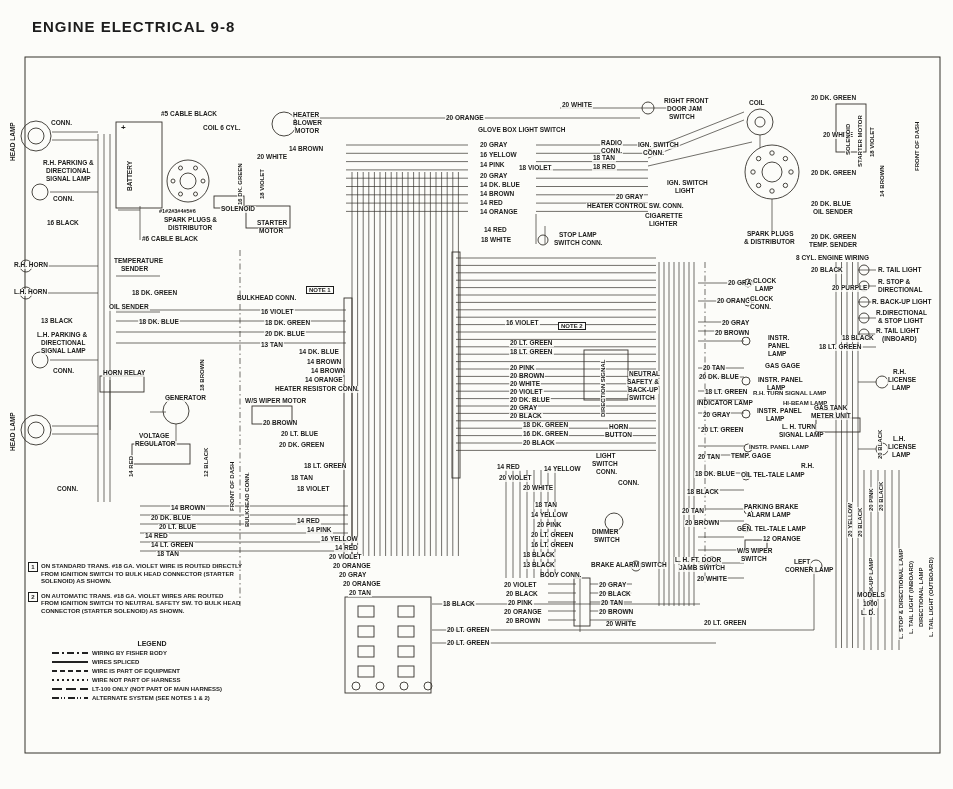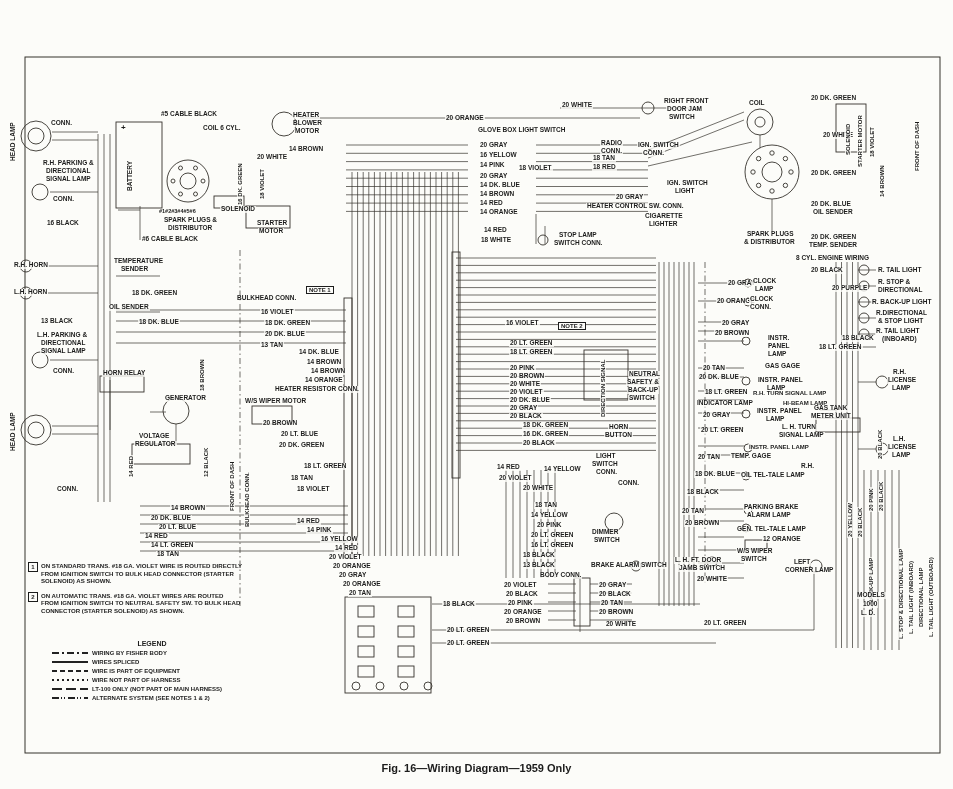--- a/index.html
+++ b/index.html
@@ -26,20 +26,21 @@
   .sw.splice{background:#222;}
   .sw.dash{background:repeating-linear-gradient(90deg,#222 0 5px,transparent 5px 8px);}
   .sw.dot{background:repeating-linear-gradient(90deg,#222 0 2px,transparent 2px 5px);}
   .sw.longdash{background:repeating-linear-gradient(90deg,#222 0 10px,transparent 10px 14px);}
   .sw.dashdotdot{background:repeating-linear-gradient(90deg,#222 0 7px,transparent 7px 9px,#222 9px 10px,transparent 10px 12px,#222 12px 13px,transparent 13px 16px);}
 </style>
 </head>
 <body>
 
 <div class="stage">
+  <div class="page-title">ENGINE ELECTRICAL 9-8</div>
 
   <svg id="wires" width="953" height="789" viewBox="0 0 953 789">
     <rect class="bd" x="25" y="57" width="915" height="696"></rect>
   <path d="M352 172L352 556M357.6 172L357.6 556M363.2 172L363.2 556M368.8 172L368.8 556M374.4 172L374.4 556M380 172L380 556M385.6 172L385.6 556M391.2 172L391.2 556M396.8 172L396.8 556M402.4 172L402.4 556M408 172L408 556M413.6 172L413.6 556M419.2 172L419.2 556M424.8 172L424.8 556M430.4 172L430.4 556M436 172L436 556M441.6 172L441.6 556M447.2 172L447.2 556M452.8 172L452.8 556M458.4 172L458.4 556M456 258L656 258M456 265.4L656 265.4M456 272.8L656 272.8M456 280.2L656 280.2M456 287.6L656 287.6M456 295L656 295M456 302.4L656 302.4M456 309.8L656 309.8M456 317.2L656 317.2M456 324.6L656 324.6M456 332L656 332M456 339.4L656 339.4M456 346.8L656 346.8M456 354.2L656 354.2M456 361.6L656 361.6M456 369L656 369M456 376.4L656 376.4M456 383.8L656 383.8M456 391.20000000000005L656 391.20000000000005M456 398.6L656 398.6M456 406L656 406M456 413.4L656 413.4M456 420.8L656 420.8M456 428.20000000000005L656 428.20000000000005M456 435.6L656 435.6M456 443L656 443M456 450.4L656 450.4M659 262L659 606M664 262L664 606M669 262L669 606M674 262L674 606M679 262L679 606M684 262L684 606M689 262L689 606M694 262L694 606M346 145L468 145M536 145L648 145M346 153.3L468 153.3M536 153.3L648 153.3M346 161.6L468 161.6M536 161.6L648 161.6M346 169.9L468 169.9M536 169.9L648 169.9M346 178.2L468 178.2M536 178.2L648 178.2M346 186.5L468 186.5M536 186.5L648 186.5M346 194.8L468 194.8M536 194.8L648 194.8M346 203.10000000000002L468 203.10000000000002M536 203.10000000000002L648 203.10000000000002M346 211.4L468 211.4M536 211.4L648 211.4M116 310L346 310M116 321L346 321M116 332L346 332M116 343L346 343M140 506L348 506M140 515L348 515M140 524L348 524M140 533L348 533M140 542L348 542M140 551L348 551M98 134L98 502M104 134L104 502M110 134L110 502M48 266L98 266M48 293L98 293M52 132L98 132M52 140L98 140M52 426L98 426M52 434L98 434M50 192L98 192M50 360L98 360M116 276L160 276M116 312L160 312M140 206L140 240M118 210L140 210M150 412L166 412M176 424L176 444M110 380L110 430M536 214L536 244M545 226L545 244M506 470L506 578M513 470L513 578M520 470L520 578M527 470L527 578M534 470L534 578M541 470L541 578M548 470L548 578M555 470L555 578M580 578L580 632M548 584L576 584M590 584L632 584M548 593L576 593M590 593L632 593M548 602L576 602M590 602L632 602M548 611L576 611M590 611L632 611M548 620L576 620M590 620L632 620M698 283L744 283M698 301L744 301M698 322L744 322M698 331L744 331M698 341L744 341M698 368L744 368M698 377L744 377M698 391L744 391M698 400L744 400M698 413L744 413M698 428L744 428M698 446L744 446M698 455L744 455M698 473L744 473M698 490L744 490M698 509L744 509M698 521L744 521M698 537L744 537M698 550L744 550M698 563L744 563M698 578L744 578M836 262L836 648M841.5 262L841.5 648M847 262L847 648M852.5 262L852.5 648M858 262L858 648M858 270L876 270M858 286L876 286M858 302L876 302M858 318L876 318M858 334L876 334M858 347L876 347M858 382L876 382M858 449L876 449M820 410L836 410M864 470L864 650M871 470L871 650M878 470L878 650M885 470L885 650M892 470L892 650M899 470L899 650M648 150L744 112M648 158L744 120M648 166L752 142M772 199L772 232M760 135L760 148M432 630L814 630M814 572L814 630M300 118L640 118M560 108L700 108M432 604L700 604M432 643L716 643" class="wire"></path>
       <path d="M240 250L240 606M705 262L705 585" class="wire dashed"></path>
       <g class="shape">
         <circle cx="36.0" cy="136.0" r="15"></circle>
         <circle cx="36.0" cy="136.0" r="8"></circle>
         <circle cx="36.0" cy="430.0" r="15"></circle>
         <circle cx="36.0" cy="430.0" r="8"></circle>
@@ -418,14 +419,13 @@
           <span class="sw longdash"></span>
           <span>LT-100 ONLY (NOT PART OF MAIN HARNESS)</span>
         </div>
         <div class="legend-item">
           <span class="sw dashdotdot"></span>
           <span>ALTERNATE SYSTEM (SEE NOTES 1 &amp; 2)</span>
         </div>
       </div>
   </div>
 
-  <div class="caption">Fig. 16—Wiring Diagram—1959 Only</div>
 </div>
 
 </body></html>

